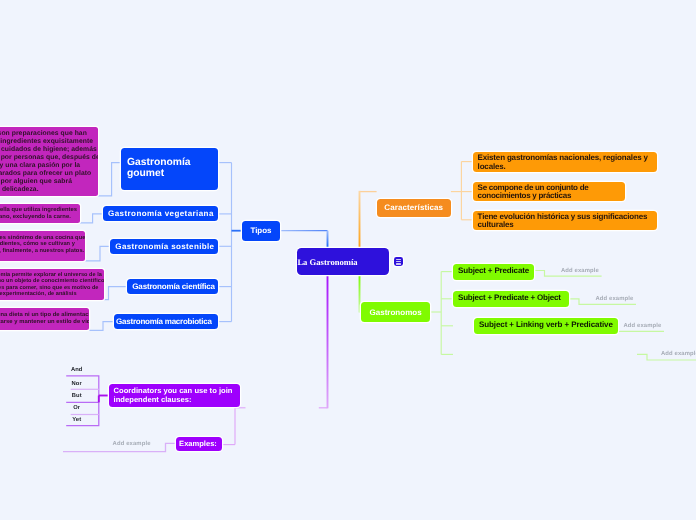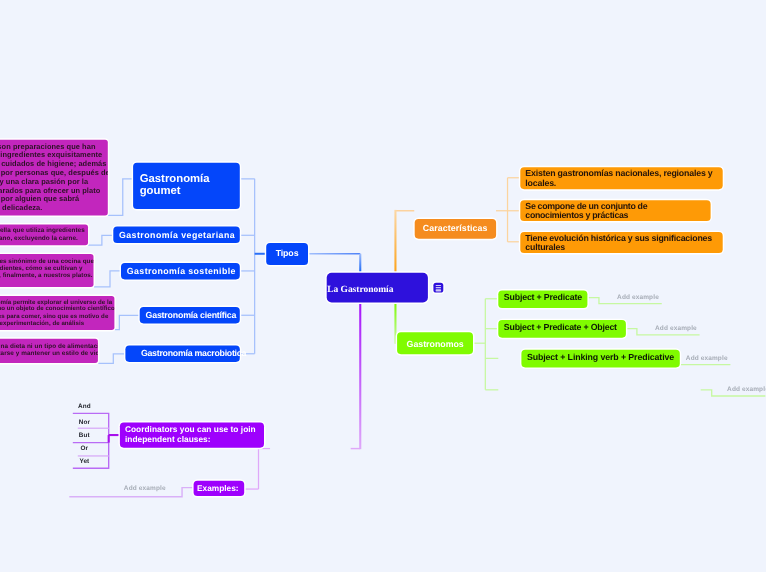--- a/index.html
+++ b/index.html
@@ -169,34 +169,34 @@
     <span class="lbl" style="font-size:5.7px;line-height:6.3px;width:161px;">La gastronomía sostenible es sinónimo de una cocina que cuida el origen de los ingredientes, cómo se cultivan y cómo llegan a las tiendas y, finalmente, a nuestros platos.</span>
   </div>
 
   <div class="node n-blue" style="left:127.3px;top:279px;width:90.8px;height:15px;background:#0446fa;padding:0 5px;">
     <span class="lbl" style="letter-spacing:-0.17px">Gastronomía científica</span>
   </div>
   <div class="node n-note" style="left:-36.8px;top:269.3px;width:141px;height:30.3px;background:#c226bd;padding:2.5px 0 0 5px;">
     <span class="lbl" style="font-size:5.55px;line-height:6.45px;width:140px;">La gastronomía permite explorar el universo de la comida como un objeto de conocimiento científico. Ya no solo es para comer, sino que es motivo de estudio, de experimentación, de análisis</span>
   </div>
 
-  <div class="node n-blue" style="left:114.1px;top:314.1px;width:104px;height:14.9px;background:#0446fa;padding:0 14px;align-items:center;">
+  <div class="node n-blue" style="left:114.1px;top:314.1px;width:104px;height:14.9px;background:#0446fa;padding:0 2px;align-items:center;">
     <span class="lbl" style="letter-spacing:-0.24px">Gastronomía macrobiotica</span>
   </div>
   <div class="node n-note" style="left:-72px;top:307.5px;width:161.4px;height:22.8px;background:#c226bd;padding:4.5px 0 0 5px;">
     <span class="lbl" style="font-size:5.8px;line-height:6.5px;width:167px;">La macrobiótica no es una dieta ni un tipo de alimentación, es una forma de alimentarse y mantener un estilo de vida.</span>
   </div>
 
   <div class="node n-branch" style="left:376.6px;top:181.6px;width:74.3px;height:18.4px;background:#f58c1f;margin-top:17px;">
     <span class="lbl" style="letter-spacing:0.1px">Características</span>
   </div>
   <div class="node n-orange" style="left:473.2px;top:151.7px;width:183.8px;height:20.3px;background:#fe9a06;padding:2.5px 5px 0 4.4px;align-items:flex-start;">
     <span class="lbl" style="letter-spacing:-0.17px;line-height:8.6px;">Existen gastronomías nacionales, regionales y locales.</span>
   </div>
-  <div class="node n-orange" style="left:473.2px;top:181.6px;width:173px;height:19.2px;background:#fe9a06;padding:2.2px 5px 0 4.4px;align-items:flex-start;">
+  <div class="node n-orange" style="left:473.2px;top:181.6px;width:152px;height:19.2px;background:#fe9a06;padding:2.2px 5px 0 4.4px;align-items:flex-start;">
     <span class="lbl" style="letter-spacing:-0.28px;line-height:8.6px;">Se compone de un conjunto de conocimientos y prácticas</span>
   </div>
   <div class="node n-orange" style="left:473.2px;top:210.5px;width:183.8px;height:19px;background:#fe9a06;padding:2.2px 5px 0 4.4px;align-items:flex-start;">
     <span class="lbl" style="letter-spacing:-0.19px;line-height:8.6px;">Tiene evolución histórica y sus significaciones culturales</span>
   </div>
 
   <div class="node n-branch" style="left:361.3px;top:302.1px;width:68.6px;height:20px;background:#80fb00;">
     <span class="lbl" style="color:#fff">Gastronomos</span>
   </div>
   <div class="node n-green" style="left:453px;top:263.6px;width:81.2px;height:16.4px;background:#80fb00;padding:0 5px;">

